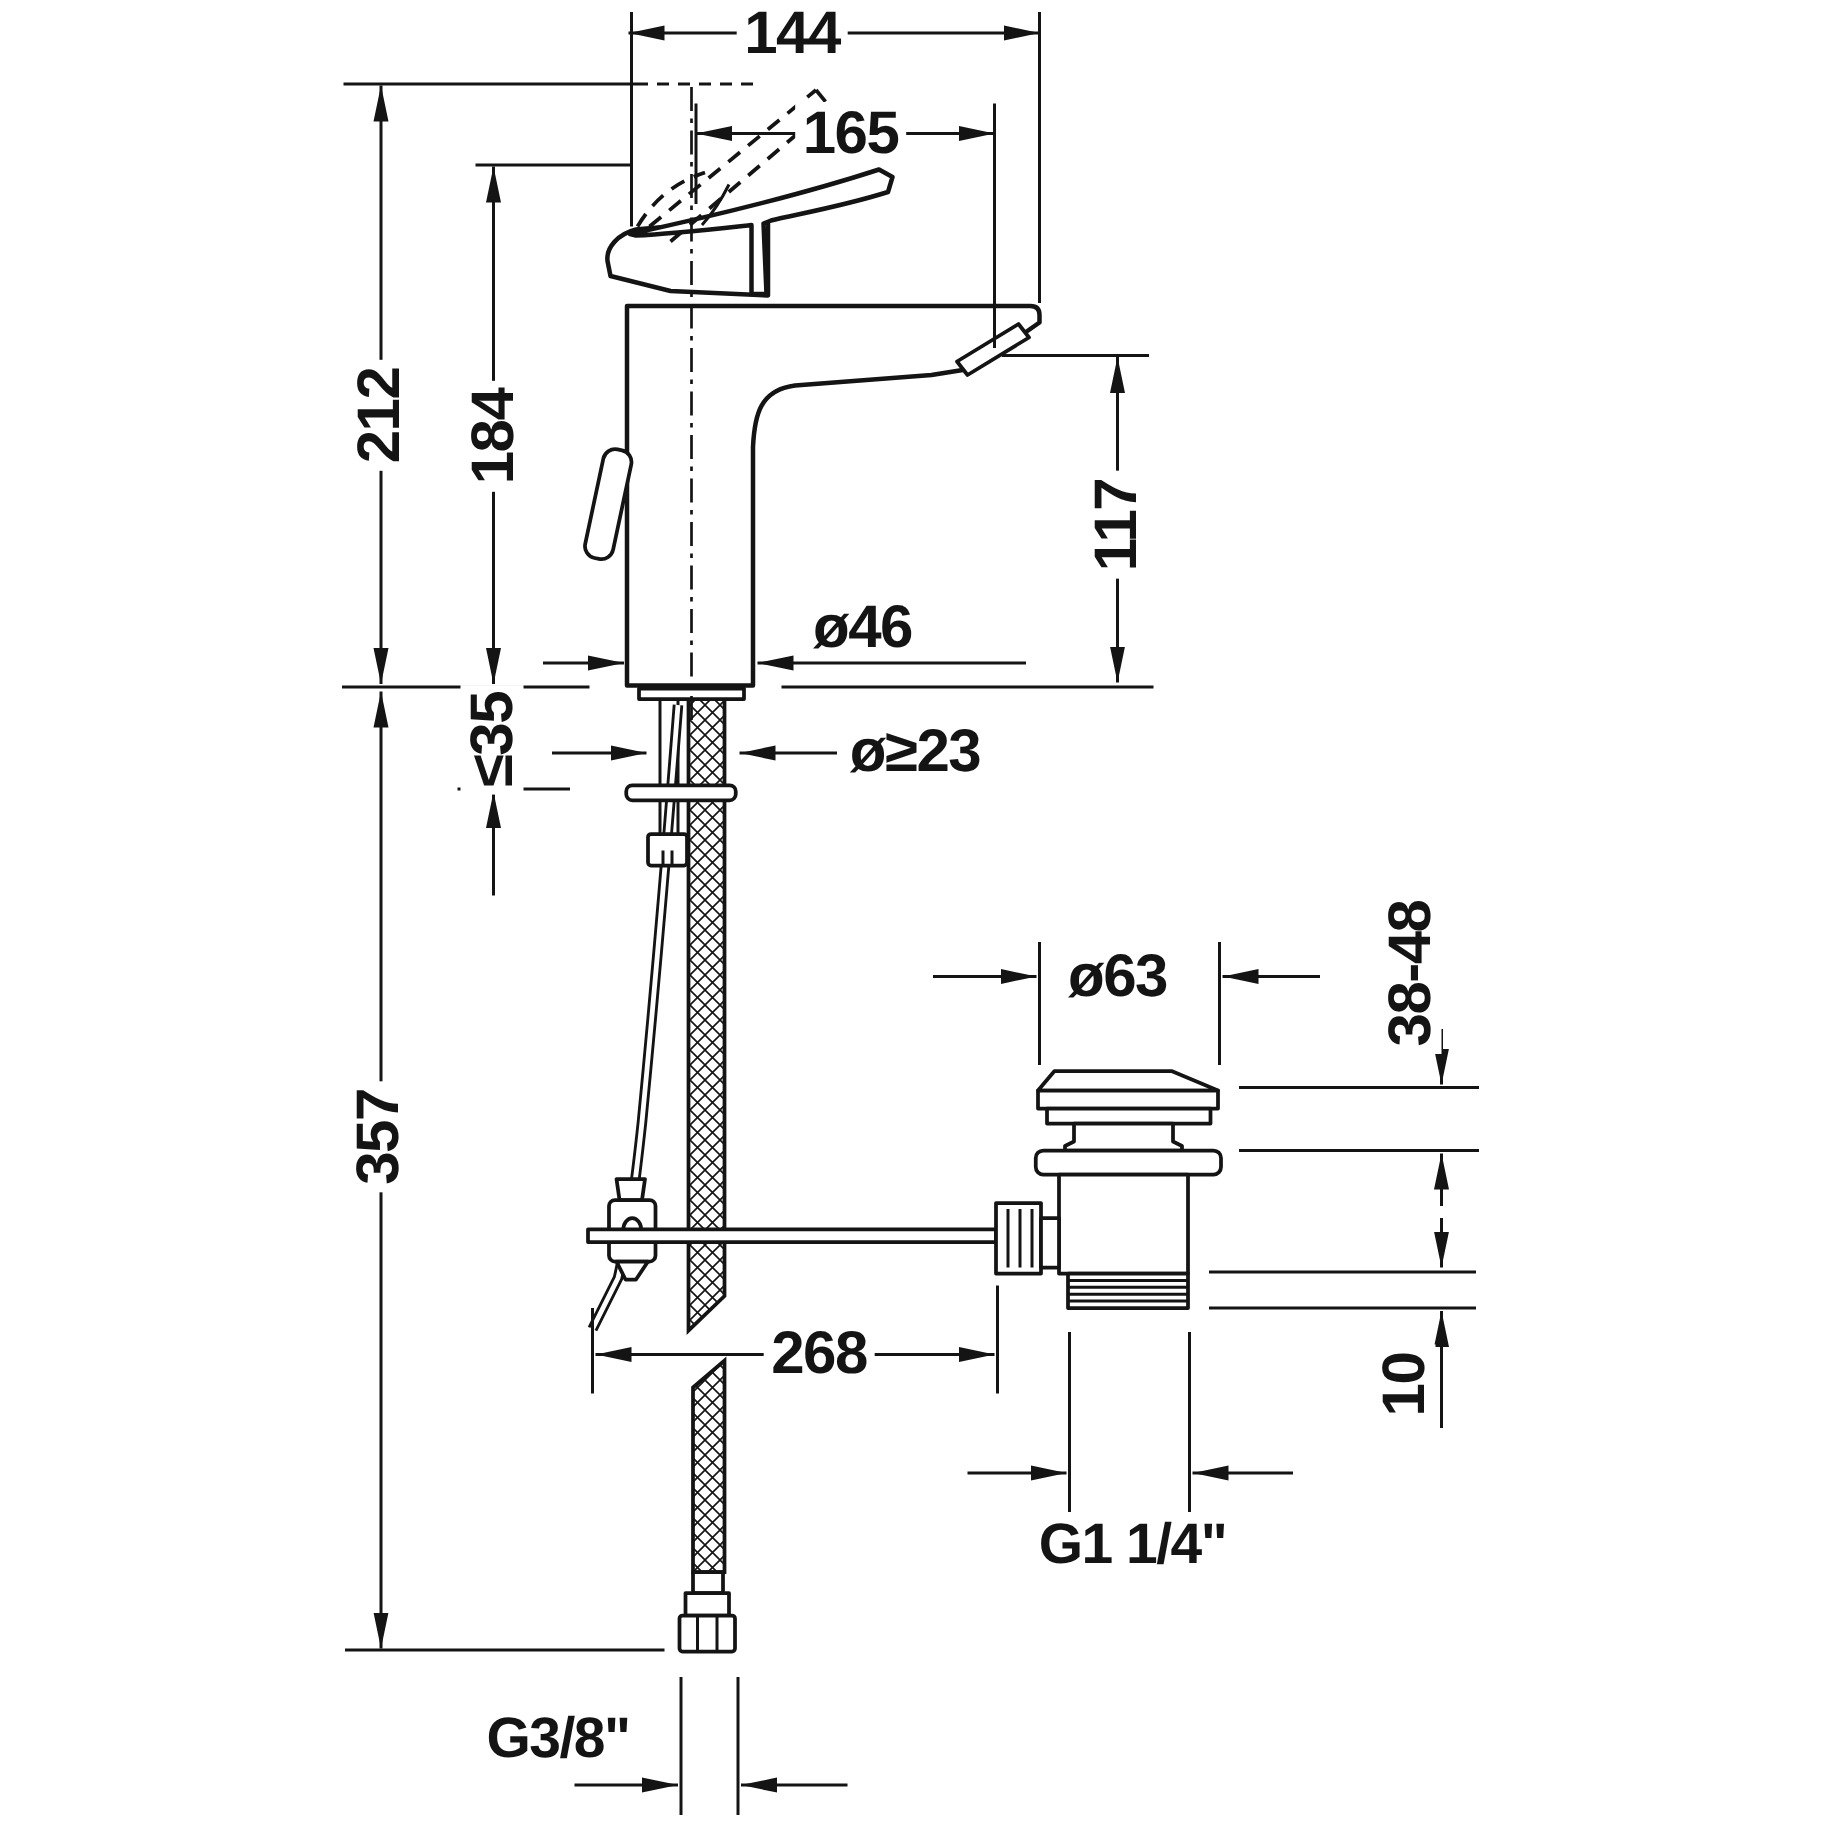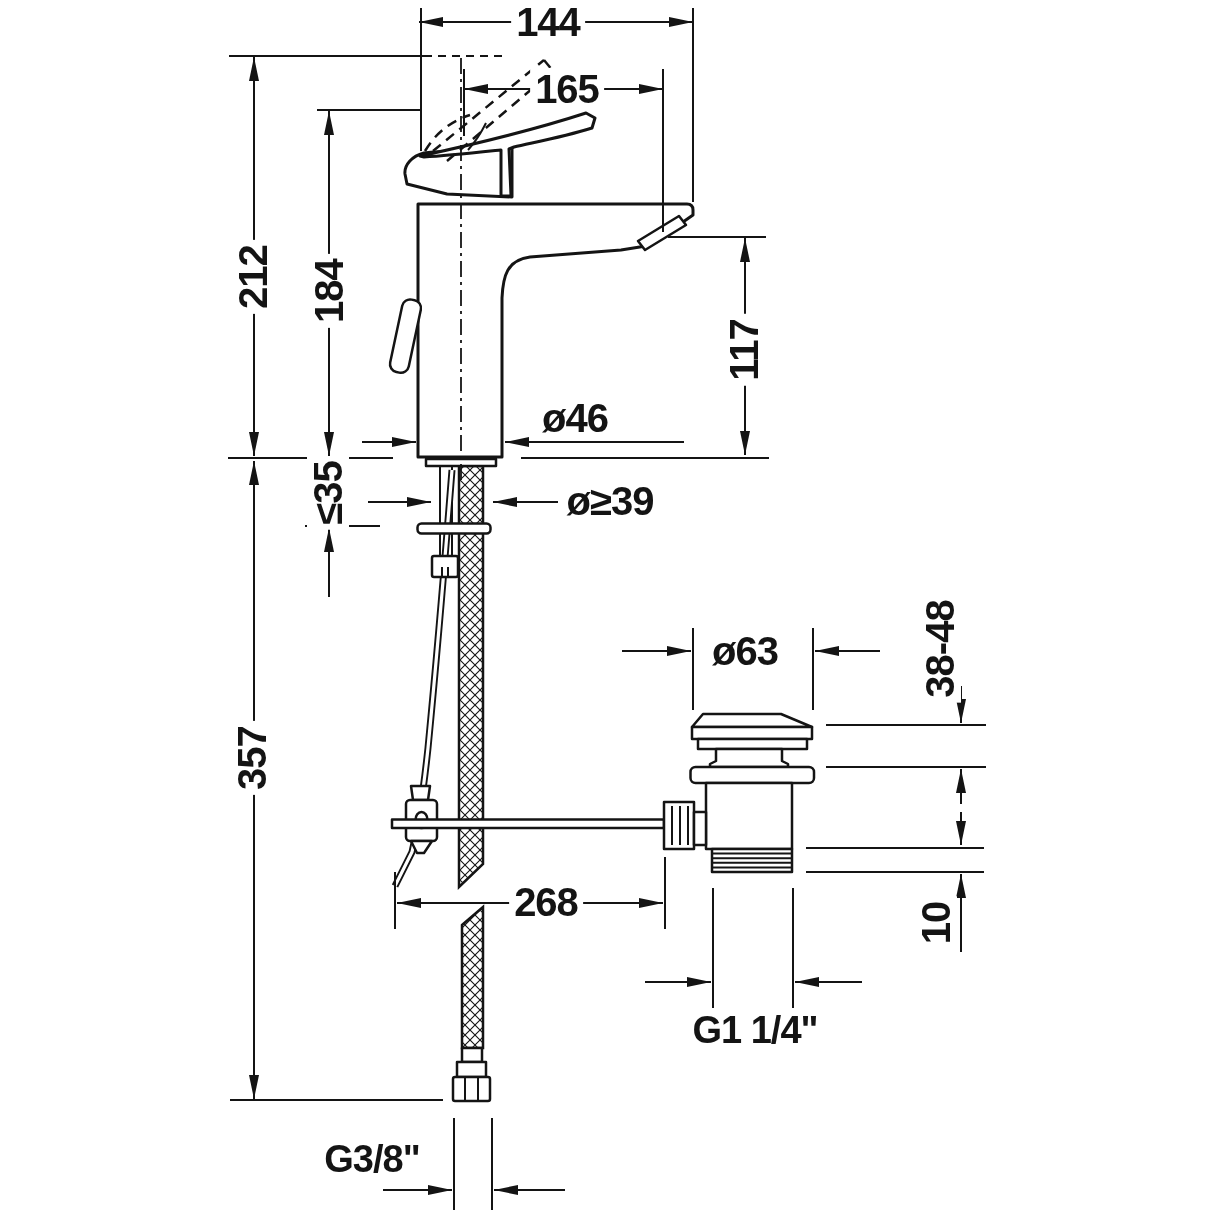--- a/index.html
+++ b/index.html
@@ -161,28 +161,28 @@
     <line x1="645" y1="982" x2="711" y2="982" marker-end="url(#arr)"></line>
     <line x1="862" y1="982" x2="795" y2="982" marker-end="url(#arr)"></line>
 
     <line x1="454" y1="1118" x2="454" y2="1210"></line>
     <line x1="492" y1="1118" x2="492" y2="1210"></line>
     <line x1="383" y1="1190" x2="452" y2="1190" marker-end="url(#arr)"></line>
     <line x1="565" y1="1190" x2="494" y2="1190" marker-end="url(#arr)"></line>
   </g>
 </svg>
 
-<div class="lbl" style="left:548px;top:22px;">144</div>
+<div class="lbl" style="left:528px;top:22px;">144</div>
 <div class="lbl" style="left:567px;top:89px;">165</div>
 <div class="lbl rot" style="left:253px;top:277px;">212</div>
 <div class="lbl rot" style="left:329px;top:291px;">184</div>
 <div class="lbl rot" style="left:744px;top:350px;">117</div>
 <div class="lbl" style="left:575px;top:418px;">ø46</div>
 <div class="lbl rot" style="left:328px;top:493px;">≤35</div>
-<div class="lbl" style="left:610px;top:501px;">ø≥39</div>
+<div class="lbl" style="left:610px;top:501px;">ø≥23</div>
 <div class="lbl rot" style="left:252px;top:758px;">357</div>
 <div class="lbl" style="left:745px;top:651px;">ø63</div>
 <div class="lbl rot" style="left:940px;top:649px;">38-48</div>
 <div class="lbl" style="left:546px;top:902px;">268</div>
 <div class="lbl rot" style="left:936px;top:923px;">10</div>
 <div class="lbl sm" style="left:755px;top:1031px;">G1 1/4"</div>
 <div class="lbl sm" style="left:372px;top:1160px;">G3/8"</div>
 </div>
 
 </body></html>

